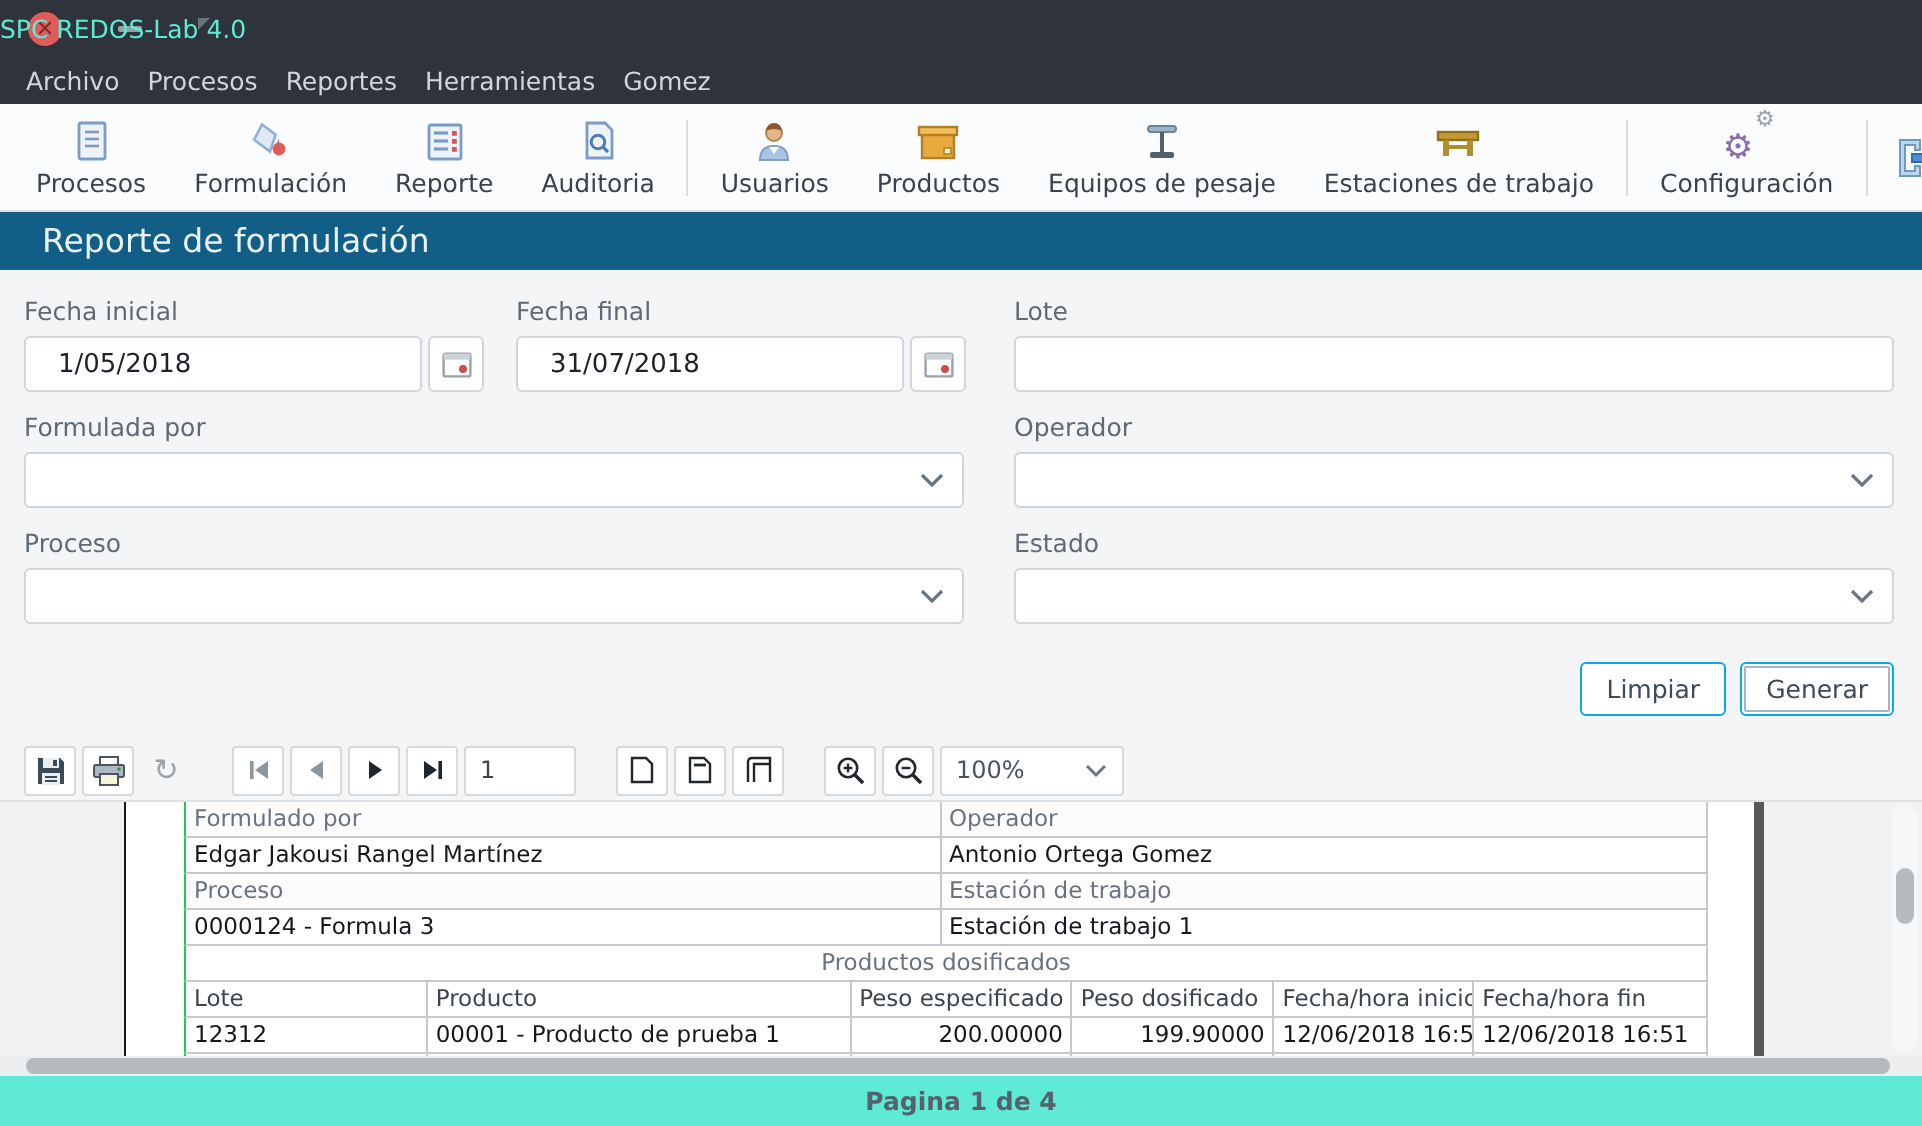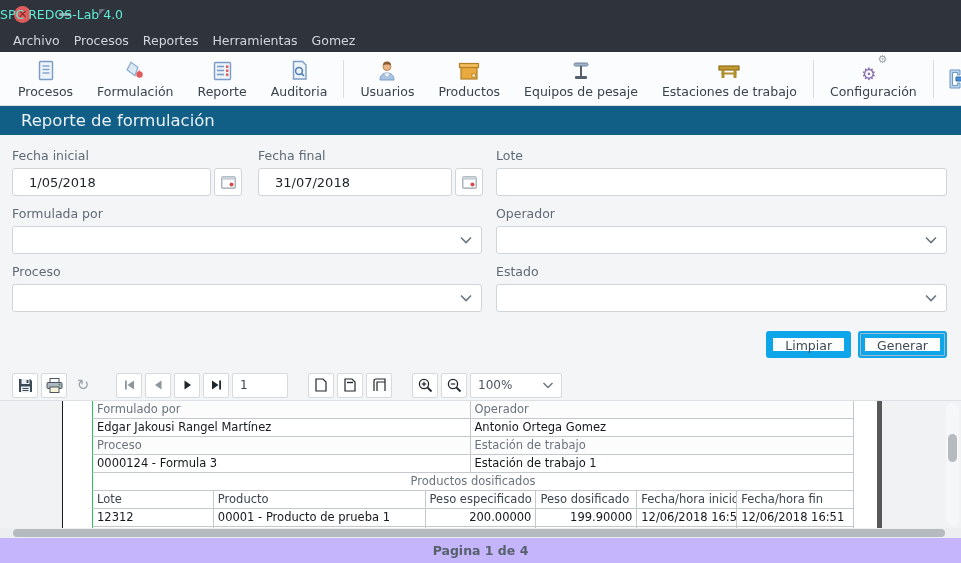--- a/index.html
+++ b/index.html
@@ -30,32 +30,32 @@
   .gear-wrap { position:relative; width:24px; height:22px; }
   .gear-big { position:absolute; left:0; bottom:-3px; font-size:17px; color:#8b6fae; }
   .gear-small { position:absolute; right:-2px; top:-6px; font-size:11px; color:#9aa0a8; }
 
   
   .page-header { height:29px; background:#115e87; display:flex; align-items:center; padding-left:21px; flex:none; }
   .page-header-title { color:#eaf2f7; font-size:16.5px; font-weight:400; }
 
   
   .form { background:#f4f5f7; padding:13px 14px 0 12px; flex:none; }
-  .form-row { display:flex; gap:14px; margin-bottom:10px;align-items:flex-end; }
+  .form-row { display:flex; gap:25px; margin-bottom:10px;align-items:flex-end; }
   .fgroup { display:flex; flex-direction:column; }
   .flabel { font-size:12.5px; color:#5f6a76; margin-bottom:5px; }
   .fctrl-row { display:flex; gap:3px; }
   .tinput { height:28px; background:#fff; border:1px solid #cfd5db; border-radius:3px; font-family:"DejaVu Sans",sans-serif; font-size:13px; color:#1c2228; padding:0 16px; outline:none; width:100%; }
   .calbtn { width:28px; height:28px; background:#fff; border:1px solid #cfd5db; border-radius:3px; display:flex; align-items:center; justify-content:center; flex:none; cursor:default; }
   .selectbox { height:28px; background:#fff; border:1px solid #cfd5db; border-radius:3px; display:flex; align-items:center; justify-content:flex-end; padding-right:8px; cursor:default; }
   .w-datefield { width:199px; }
   .col-left { width:470px; }
   .col-right { flex:1; }
   .btn-row { display:flex; justify-content:flex-end; gap:7px; margin-top:19px; margin-bottom:12px; }
-  .pushbtn { height:27px; background:#fff; border:7px solid #0ea5e9; border-radius:3px; font-family:"DejaVu Sans",sans-serif; font-size:12.5px; color:#3f4a55; padding:0 12px; cursor:default; }
+  .pushbtn { height:27px; background:#fff; border:1px solid #0ea5e9; border-radius:3px; font-family:"DejaVu Sans",sans-serif; font-size:12.5px; color:#3f4a55; padding:0 12px; cursor:default; }
   .pushbtn.focused { outline:1px solid #9fb8cf; outline-offset:-3px; }
 
   
   .rtoolbar { height:30px; background:#f4f5f7; display:flex; align-items:center; gap:3px; padding:0 0 0 12px; flex:none; }
   .rbtn { width:26px; height:25px; background:#fff; border:1px solid #d5dade; border-radius:2px; display:flex; align-items:center; justify-content:center; cursor:default; flex:none; }
   .rbtn.flat { background:transparent; border-color:transparent; }
   .rgap { width:14px; flex:none; }
   .pageno { width:56px; height:25px; background:#fff; border:1px solid #d5dade; border-radius:2px; font-size:12px; color:#3c454e; padding:0 7px; font-family:"DejaVu Sans",sans-serif; outline:none; }
   .zoomcombo { width:92px; height:25px; background:#fff; border:1px solid #d5dade; border-radius:2px; display:flex; align-items:center; justify-content:space-between; padding:0 7px; font-size:12px; color:#4a545e; cursor:default; }
 
@@ -73,21 +73,21 @@
   .partial { height:6px; }
   .section-row { justify-content:center; color:#6a737d; background:#fff; }
   .section-row .tcell { width:100%; text-align:center; border-right:1px solid #c3c8cd; }
 
   .vscroll { position:absolute; right:2px; top:2px; bottom:2px; width:13px; background:#f6f7f8; border-radius:7px; }
   .vthumb { position:absolute; right:2px; top:31px; width:9px; height:28px; background:#b6bbc0; border-radius:5px; }
 
   
   .hscroll { height:10px; background:#eceef0; position:relative; flex:none; }
   .hthumb { position:absolute; left:13px; right:16px; top:1px; height:8px; background:#b5babe; border-radius:4px; }
-  .statusbar { height:25px; background:#c4b5fd; display:flex; align-items:center; justify-content:center; flex:none; }
+  .statusbar { height:25px; background:#5eead4; display:flex; align-items:center; justify-content:center; flex:none; }
   .status-text { font-size:12.5px; font-weight:bold; color:#57616b; }
 
   svg { display:block; }
 </style>
 </head>
 <body>
 
 <div class="app">
 
   <div class="titlebar">

